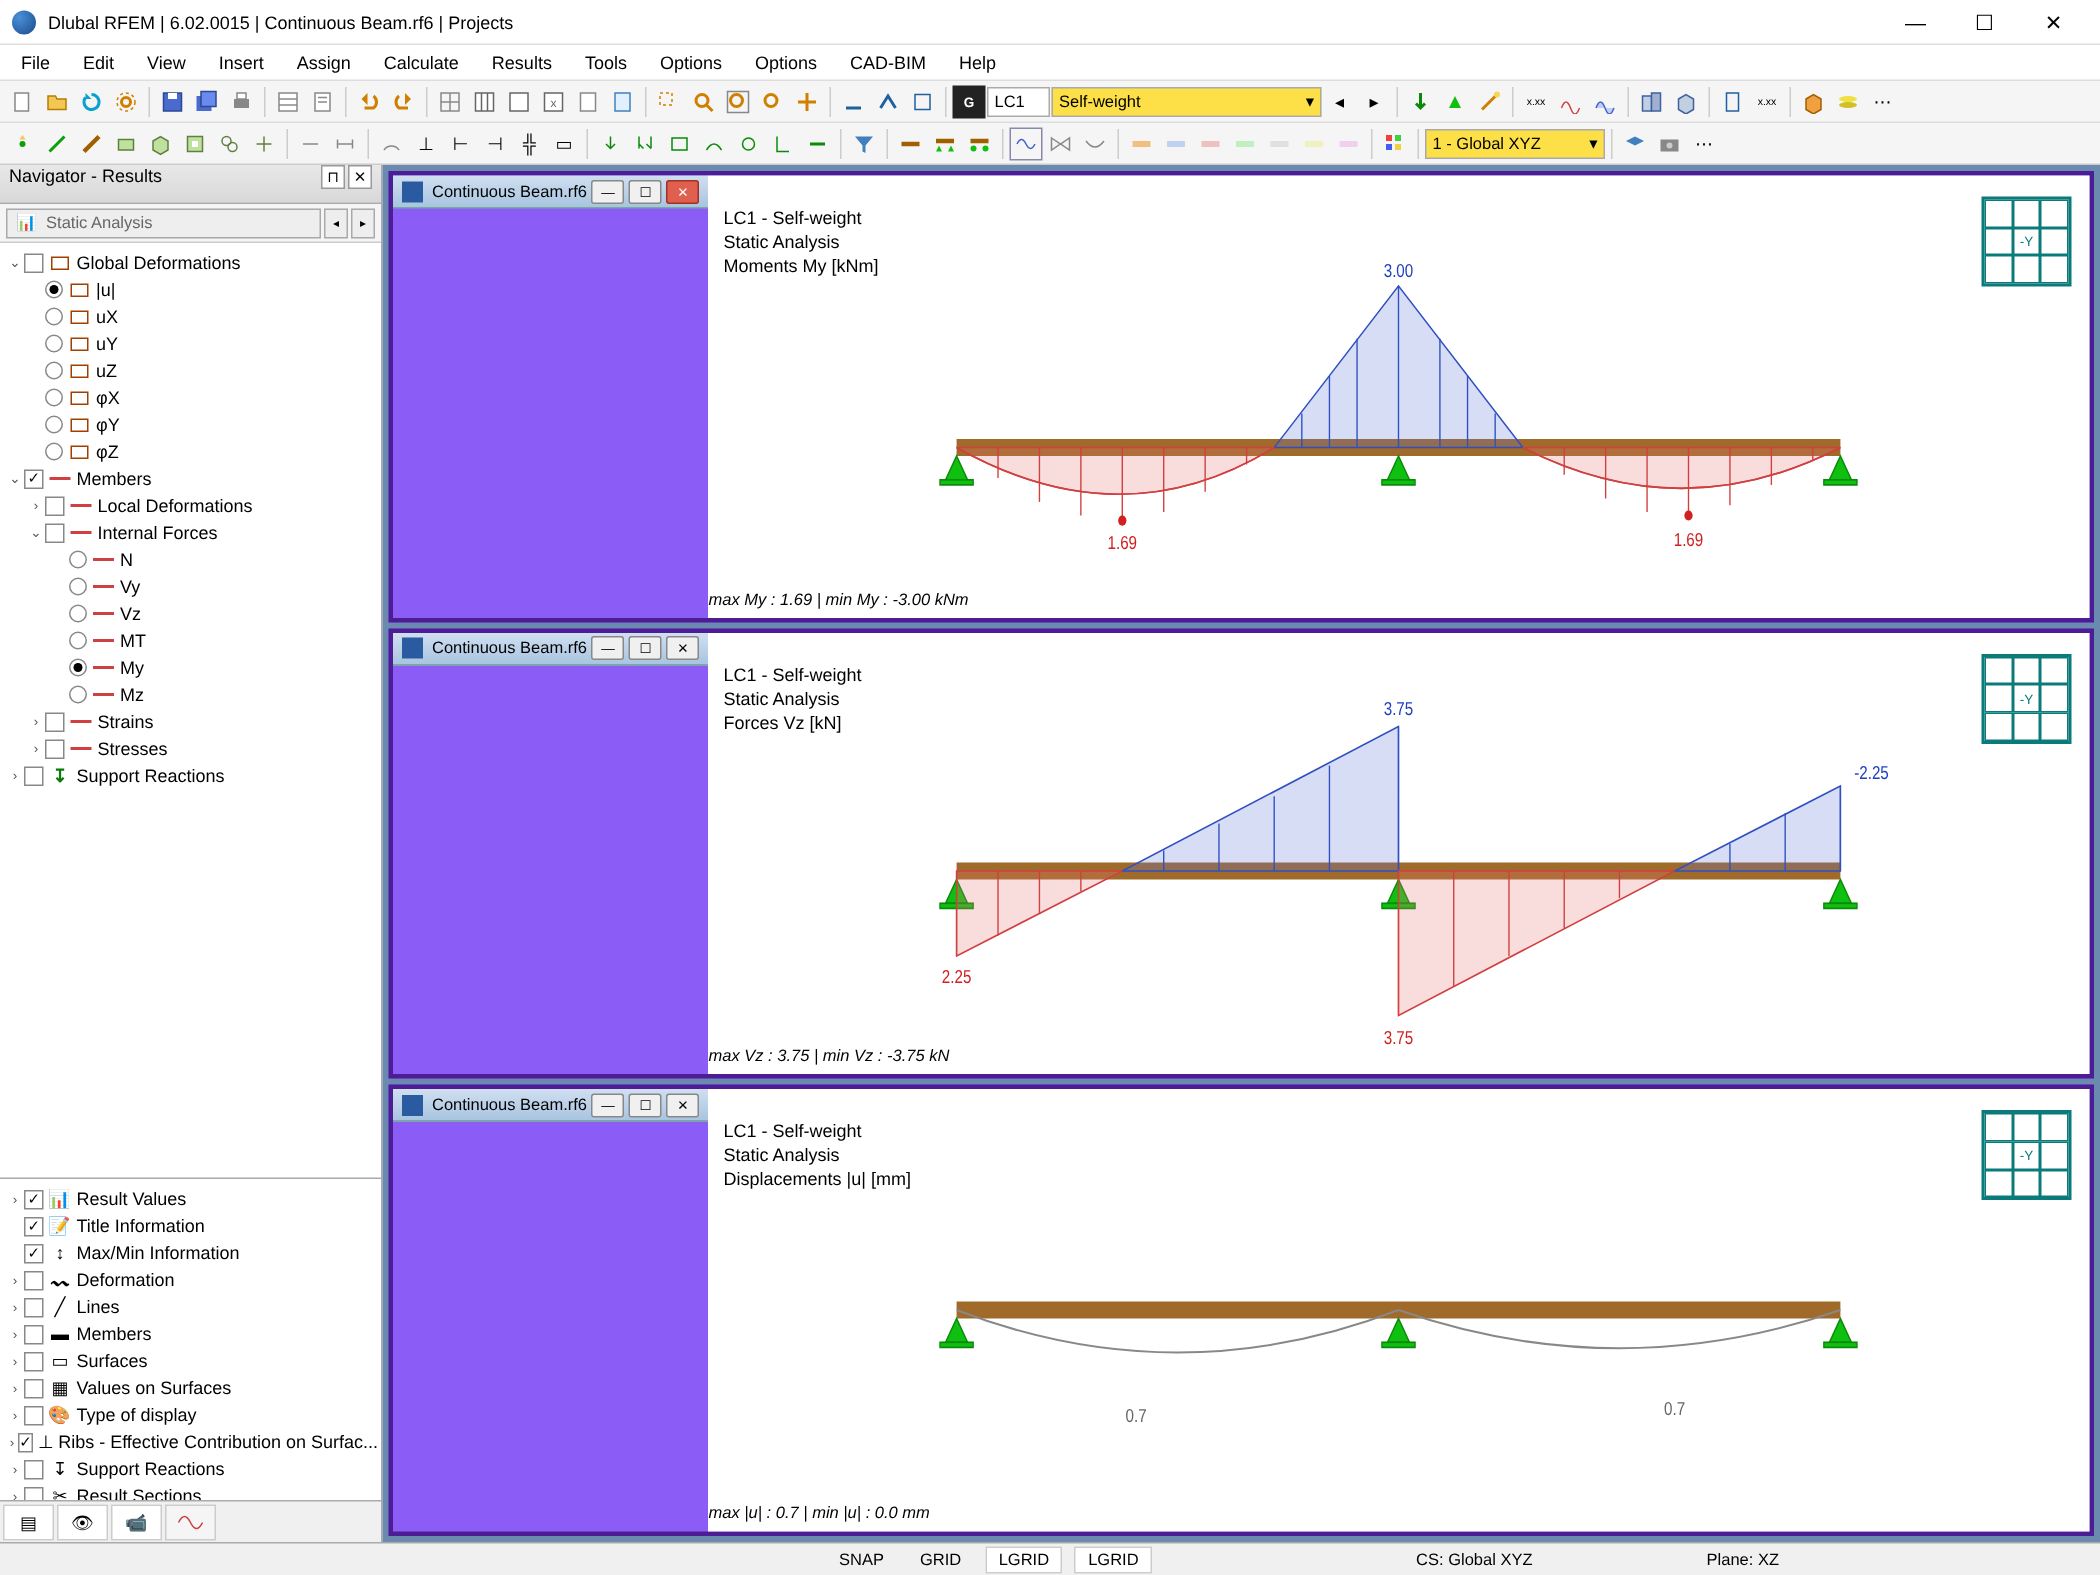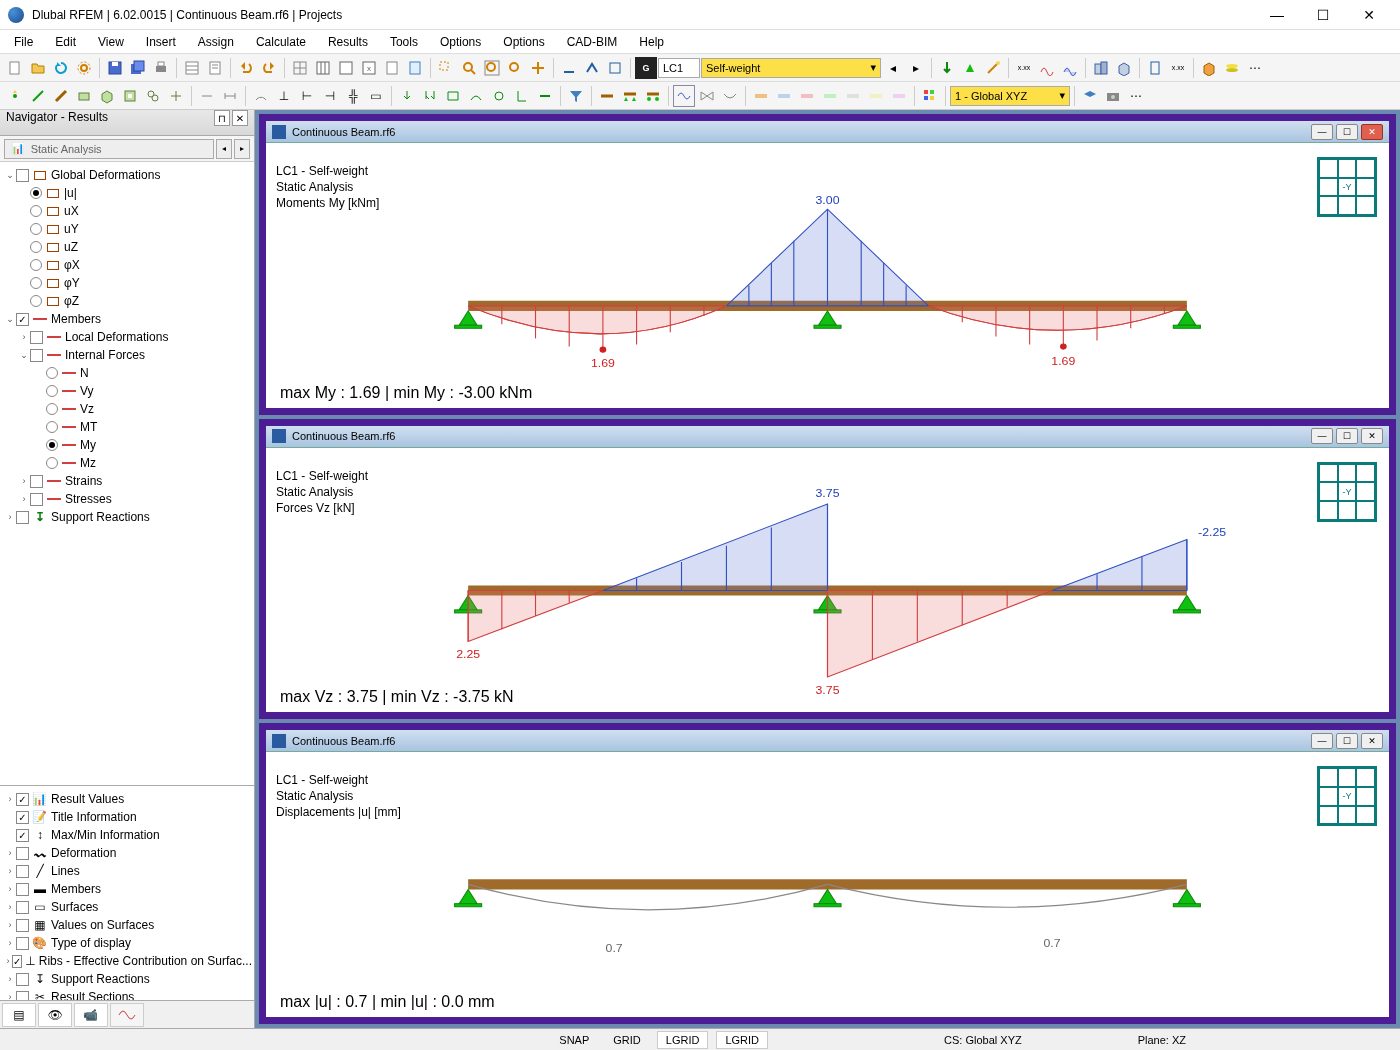--- a/index.html
+++ b/index.html
@@ -44,29 +44,29 @@
 .tree-node .nicon { width: 16px; height: 14px; margin-right: 3px; display: inline-flex; align-items: center; justify-content: center; }
 .tree-node .label { flex: 1; }
 .ind1 { padding-left: 16px; } .ind2 { padding-left: 32px; }
 
 .nav-lower { border-top: 1px solid #aaa; background: #fff; padding: 4px 2px; font-size: 12px; overflow-y: auto; height: 215px; }
 .nav-bottom-tabs { height: 28px; border-top: 1px solid #aaa; background: #f0f0f0; display: flex; align-items: center; padding: 2px; gap: 2px; }
 .nav-bottom-tabs .btab { width: 34px; height: 24px; border: 1px solid #ccc; background: #fff; display: flex; align-items: center; justify-content: center; }
 
 
 .viewport { flex: 1; background: #6a8ab0; padding: 4px; display: flex; flex-direction: column; gap: 4px; overflow: hidden; }
-.vwin { flex: 1; background: #8b5cf6; border: 7px solid #4c1d95; display: flex; flex-direction: column; min-height: 0; }
+.vwin { flex: 1; background: #8b5cf6; border: 3px solid #4c1d95; display: flex; flex-direction: row; min-height: 0; }
 .vwin-title { height: 22px; background: linear-gradient(#d0dff0, #a8c4e0); border-bottom: 1px solid #7a9; display: flex; align-items: center; padding: 0 6px; font-size: 11px; }
 .vwin-title .vicon { width: 14px; height: 14px; background: #2a5aa0; margin-right: 6px; }
 .vwin-title .spacer { flex: 1; }
 .vwin-title .wbtn { width: 22px; height: 16px; border: 1px solid #888; background: #f0f0f0; margin-left: 3px; display: flex; align-items: center; justify-content: center; font-size: 9px; border-radius: 2px; }
 .vwin-title .wbtn.close { background: #e06050; color: #fff; border-color: #a03020; }
 .vwin-body { flex: 1; position: relative; background: #fff; overflow: hidden; }
 .vwin-info { position: absolute; left: 10px; top: 20px; font-size: 12px; line-height: 16px; }
-.vwin-status { position: absolute; left: 14px; bottom: 6px; font-size: 16px; }
+.vwin-status { position: absolute; left: 0; bottom: 6px; font-size: 11px; font-style: italic; }
 .axis-widget { position: absolute; right: 12px; top: 14px; width: 60px; height: 60px; }
 .axis-widget .grid { width: 60px; height: 60px; border: 2px solid #0a7a7a; display: grid; grid-template-columns: 1fr 1fr 1fr; grid-template-rows: 1fr 1fr 1fr; }
 .axis-widget .grid div { border: 1px solid #0a7a7a; }
 
 
 .statusbar { height: 22px; background: #f0f0f0; border-top: 1px solid #aaa; display: flex; align-items: center; font-size: 11px; padding: 0 6px; gap: 8px; }
 .statusbar .spacer { flex: 1; }
 .statusbar .cell { padding: 2px 8px; border: 1px solid #ccc; background: #fff; }
 .statusbar .cell.plain { border: none; background: transparent; }
 

